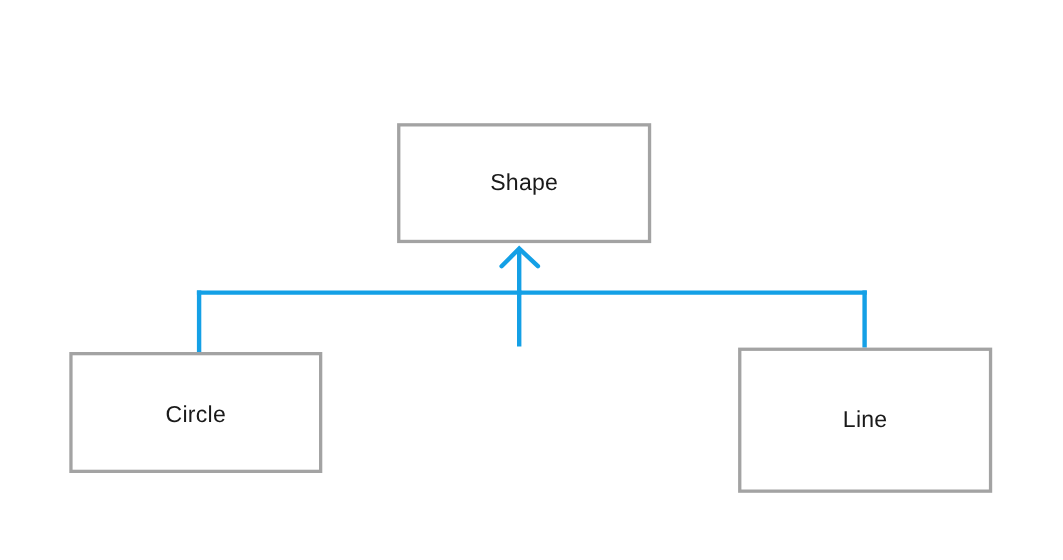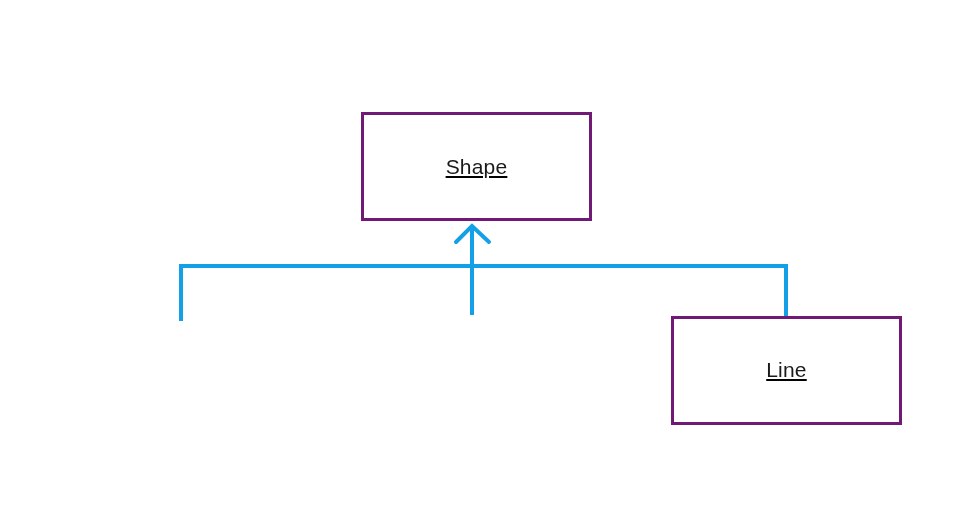--- a/index.html
+++ b/index.html
@@ -13,25 +13,24 @@
     width: 966px;
     height: 509px;
     background: #ffffff;
     overflow: hidden;
     font-family: "Liberation Sans", sans-serif;
   }
   .node {
     position: absolute;
     box-sizing: border-box;
     background: #ffffff;
-    border: 3px solid #701a75;
+    border: 3px solid #a3a3a3;
     display: flex;
     align-items: center;
     justify-content: center;
-    text-decoration: underline;
   }
   .node-label {
     font-family: "Liberation Sans", sans-serif;
     font-size: 21px;
     font-weight: 400;
     color: #1a1a1a;
     letter-spacing: 0.2px;
     line-height: 1;
     user-select: none;
   }
@@ -52,21 +51,21 @@
   #node-rect {
     left: 362px;
     top: 314px;
     width: 231px;
     height: 115px;
   }
   #node-line {
     left: 671px;
     top: 316px;
     width: 231px;
-    height: 109px;
+    height: 132px;
   }
   
   #node-circle .node-label { transform: translateY(2px); }
   #node-rect   .node-label { transform: translateY(3px); }
   #node-line   .node-label { transform: translateY(-1px); }
 
   #connectors {
     position: absolute;
     left: 0;
     top: 0;
@@ -92,19 +91,22 @@
 
     <line x1="472" y1="268" x2="472" y2="226" stroke="#14A0E6" stroke-width="4" stroke-linecap="butt"></line>
 
     <polyline points="456,242 472,226 489,242" fill="none" stroke="#14A0E6" stroke-width="4" stroke-linecap="round" stroke-linejoin="miter"></polyline>
   </svg>
 
   <div class="node" id="node-shape">
     <span class="node-label">Shape</span>
   </div>
 
+  <div class="node" id="node-circle">
+    <span class="node-label">Circle</span>
+  </div>
 
 
   <div class="node" id="node-line">
     <span class="node-label">Line</span>
   </div>
 
 </div>
 
 </body></html>

